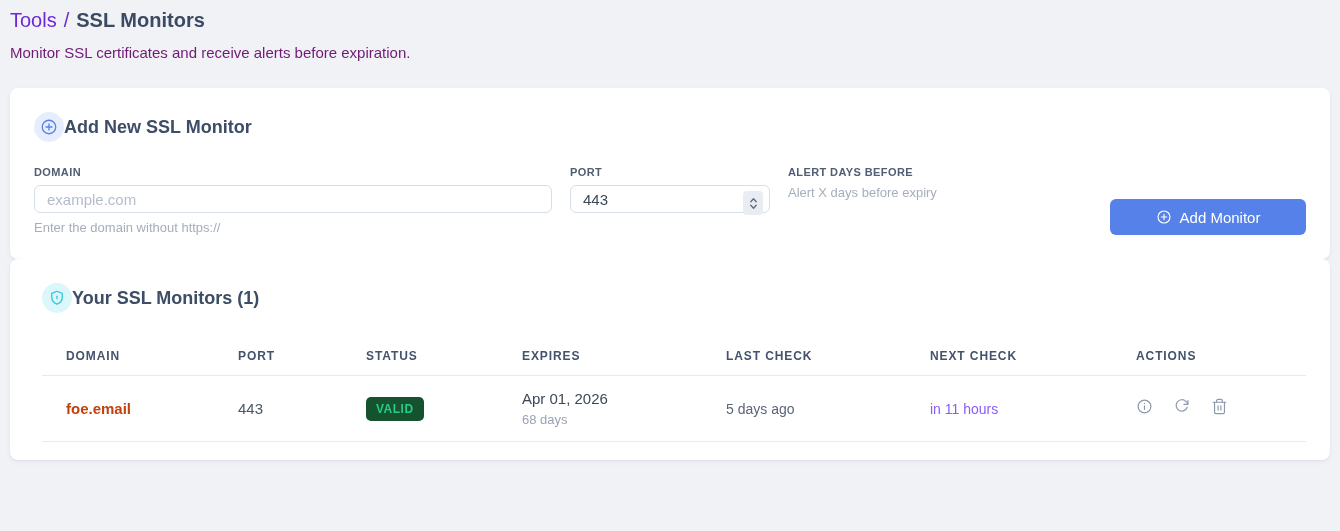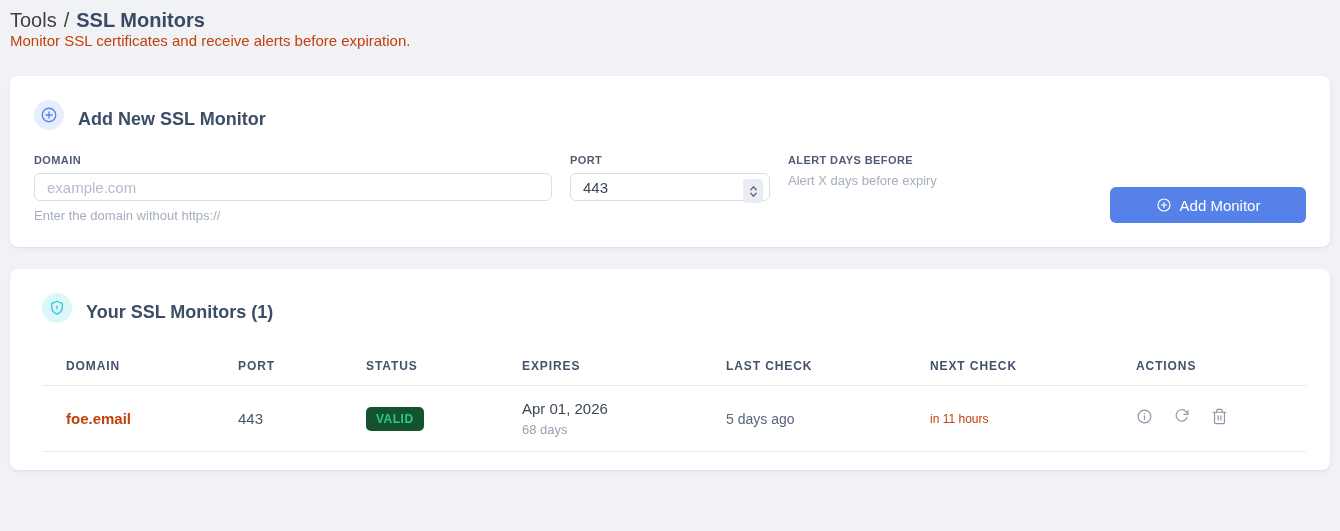--- a/index.html
+++ b/index.html
@@ -8,36 +8,36 @@
     width: 1340px; height: 531px;
     overflow: hidden;
     background: #f0f2f6;
     font-family: "Liberation Sans", sans-serif;
     -webkit-font-smoothing: antialiased;
   }
   .page { padding: 8px 10px 0 10px; }
 
   
   .breadcrumb { font-size: 20px; line-height: 24px; }
-  .bc-light { color: #404040; font-weight: 400; }
+  .bc-light { color: #6d28d9; font-weight: 400; }
   .bc-sep { margin: 0 7px; }
   .bc-current { color: #3a4a63; font-weight: 700; }
-  .subtitle { margin: 0 0 0 0; font-size: 15px; color: #c2410c; }
+  .subtitle { margin: 12px 0 0 0; font-size: 15px; color: #701a75; }
 
   
   .card {
     background: #ffffff;
     border-radius: 8px;
     box-shadow: 0 1px 2px rgba(26,39,64,.07), 0 2px 6px rgba(26,39,64,.04);
     padding: 24px;
   }
   .card-add { margin-top: 27px; }
-  .card-monitors { margin-top: 22px; padding-bottom: 18px; padding-left: 32px; }
-
-  .card-header { display: flex; align-items: flex-end; gap: 14px; }
+  .card-monitors { padding-bottom: 18px; padding-left: 32px; }
+
+  .card-header { display: flex; align-items: center; }
   .badge-circle {
     width: 30px; height: 30px; border-radius: 50%;
     display: flex; align-items: center; justify-content: center;
     flex: 0 0 auto;
   }
   .badge-blue { background: #e6edfc; color: #5581e9; }
   .badge-cyan { background: #dcf7fa; color: #2ec8da; }
   .section-title { margin: 0; font-size: 18px; font-weight: 600; color: #3d4d66; }
 
   
@@ -97,21 +97,21 @@
   .cell-port { color: #4a5568; font-size: 15px; }
   .status-badge {
     display: inline-block;
     background: #14532d; color: #28c98b;
     font-size: 12px; font-weight: 700; letter-spacing: .5px;
     padding: 5px 10px; border-radius: 5px;
   }
   .expires-date { font-size: 15px; color: #3c4858; }
   .expires-days { font-size: 13px; color: #9aa3b2; margin-top: 5px; }
   .cell-last { font-size: 14px; color: #5a6577; }
-  .cell-next { font-size: 12px; color: #c2410c; }
+  .cell-next { font-size: 14px; color: #8b5cf6; }
   .icon-btn {
     background: none; border: none; padding: 0; margin: 0 16px 0 0;
     color: #8e98a9; cursor: pointer; line-height: 0;
   }
   .icon-btn svg { display: inline-block; }
 </style>
 </head>
 <body>
 
 <div class="page">

